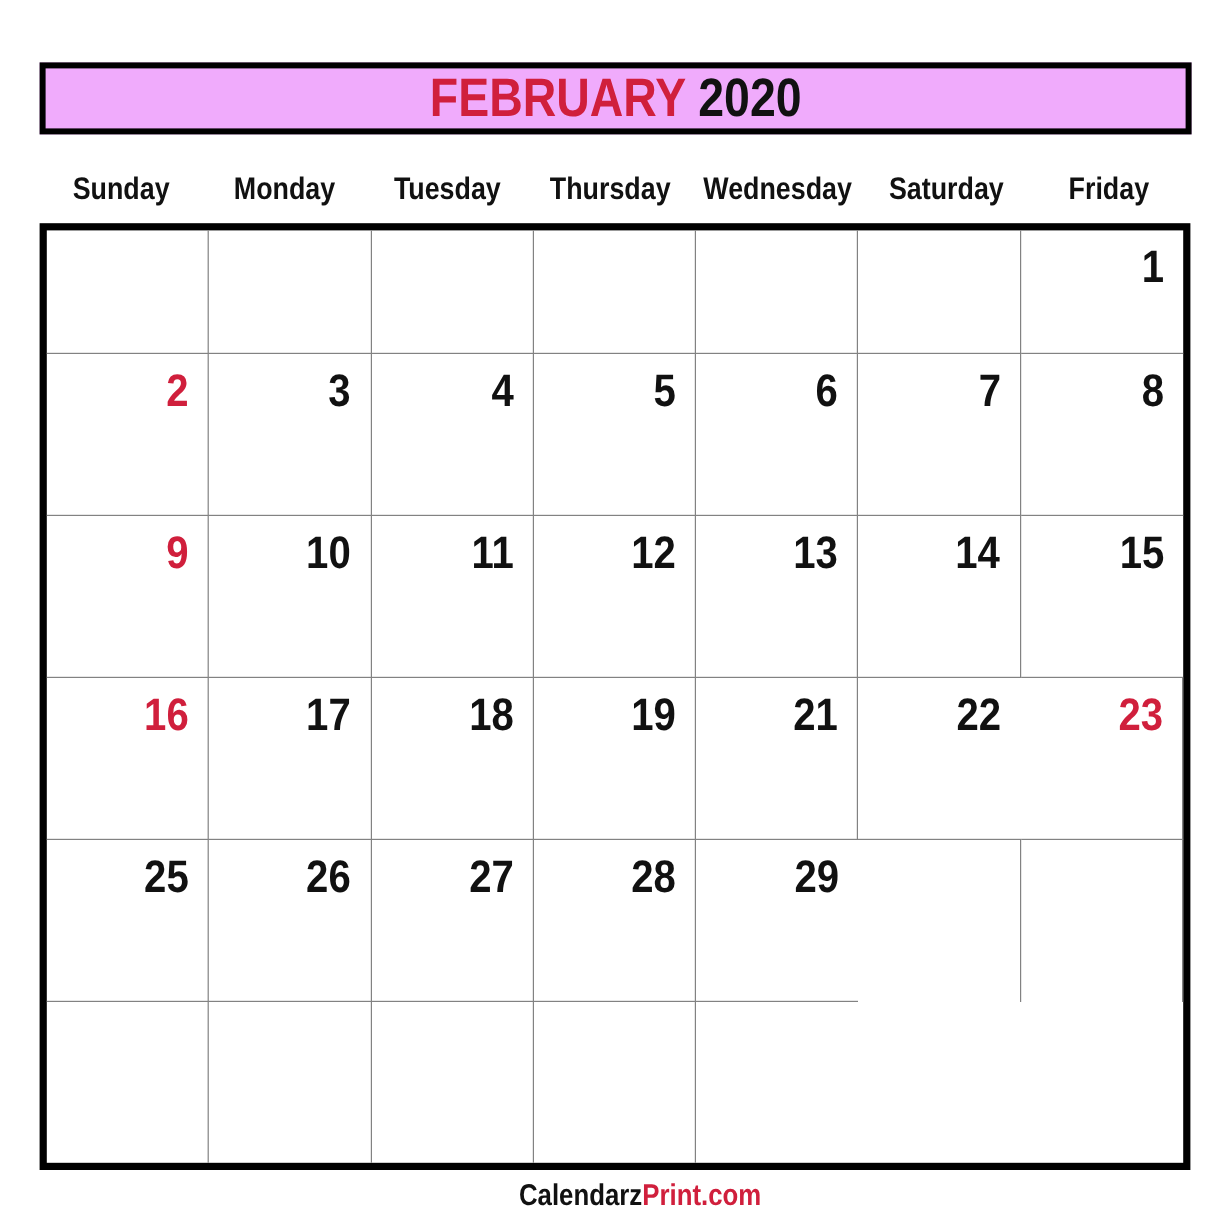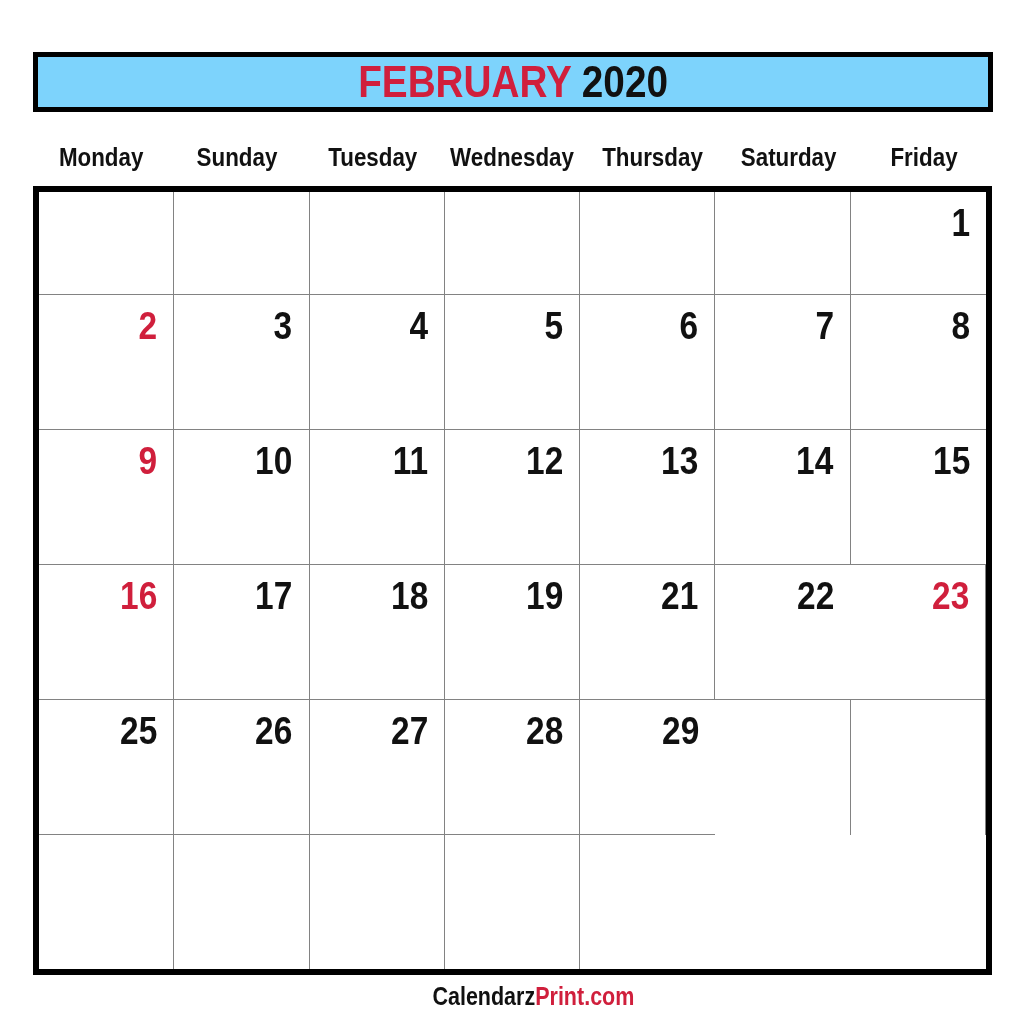--- a/index.html
+++ b/index.html
@@ -12,21 +12,21 @@
   html,body{width:1024px;height:1024px;background:#ffffff;overflow:hidden;}
   body{font-family:"Liberation Sans", sans-serif; color:var(--ink); position:relative;}
 
   .condensed{display:inline-block; transform:scaleX(0.86); transform-origin:center;}
 
   
   .title-box{
     position:absolute; left:33px; top:52px; width:960px; height:60px;
     border:5px solid var(--frame);
     display:flex; align-items:center; justify-content:center;
-    background:#7dd3fc;
+    background:#f0abfc;
   }
   .title-box .title-text{
     font-size:45px; font-weight:bold; letter-spacing:0px; white-space:pre;
   }
   .title-month{color:var(--accent);}
   .title-year{color:var(--ink);}
 
   
   .weekday-row{
     position:absolute; left:33px; top:134px; width:959px; height:46px;
@@ -71,33 +71,33 @@
 </style>
 </head>
 <body>
 
 <div class="title-box">
   <span class="title-text condensed"><span class="title-month">FEBRUARY</span><span> </span><span class="title-year">2020</span></span>
 </div>
 
 <div class="weekday-row">
   <div class="weekday">
+      <span class="condensed">Sunday</span>
+    </div>
+  <div class="weekday">
       <span class="condensed">Monday</span>
     </div>
   <div class="weekday">
-      <span class="condensed">Sunday</span>
-    </div>
-  <div class="weekday">
       <span class="condensed">Tuesday</span>
     </div>
   <div class="weekday">
+      <span class="condensed">Thursday</span>
+    </div>
+  <div class="weekday">
       <span class="condensed">Wednesday</span>
-    </div>
-  <div class="weekday">
-      <span class="condensed">Thursday</span>
     </div>
   <div class="weekday">
       <span class="condensed">Saturday</span>
     </div>
   <div class="weekday">
       <span class="condensed">Friday</span>
     </div>
 </div>
 
 <div class="calendar-grid">

